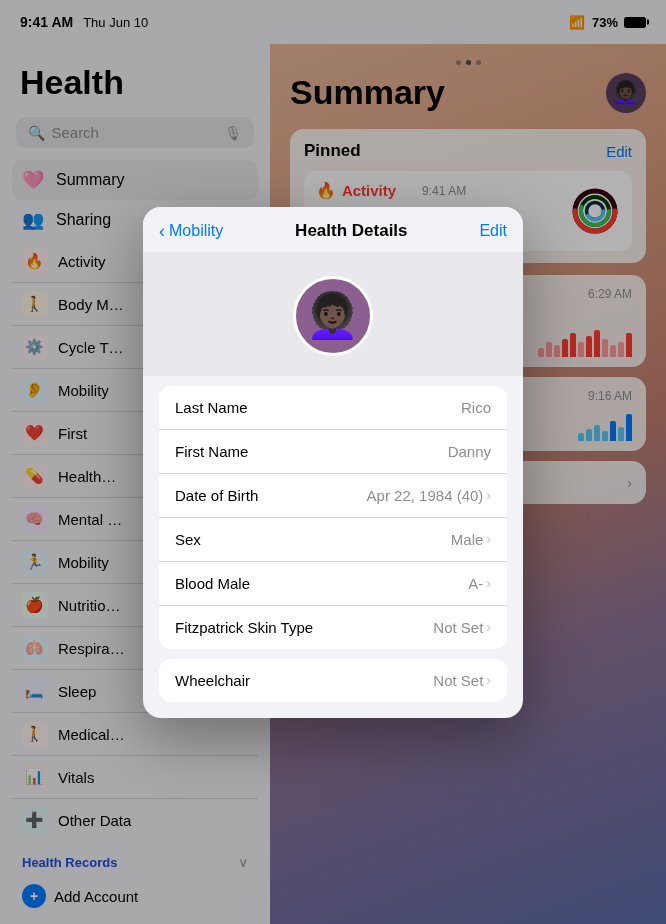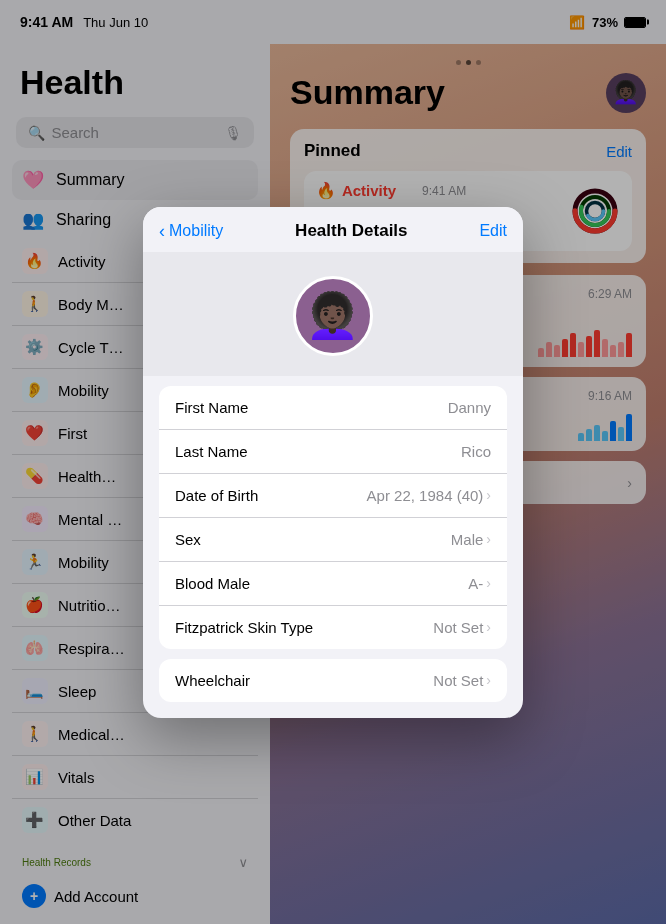--- a/index.html
+++ b/index.html
@@ -182,23 +182,23 @@
       margin-top: 4px;
     }
     .health-records-header {
       display: flex;
       align-items: center;
       justify-content: space-between;
       padding: 10px 10px 6px;
       cursor: pointer;
     }
     .hr-title {
-      font-size: 10px;
-      font-weight: 400;
-      color: #4d7c0f;
+      font-size: 13px;
+      font-weight: 700;
+      color: #1d4ed8;
     }
     .hr-chevron {
       color: #8e8e93;
       font-size: 13px;
     }
     .hr-item {
       display: flex;
       align-items: center;
       gap: 8px;
       padding: 8px 10px;
@@ -775,26 +775,26 @@
     </div>
 
     <div class="modal-avatar-section">
       <div class="modal-avatar">
         <span>👩🏿‍🦱</span>
       </div>
     </div>
 
     <div class="modal-fields">
       <div class="modal-field-row">
+        <span class="field-label">Last Name</span>
+        <span class="field-value">Rico</span>
+      </div>
+      <div class="modal-field-row">
         <span class="field-label">First Name</span>
         <span class="field-value">Danny</span>
-      </div>
-      <div class="modal-field-row">
-        <span class="field-label">Last Name</span>
-        <span class="field-value">Rico</span>
       </div>
       <div class="modal-field-row">
         <span class="field-label">Date of Birth</span>
         <span class="field-value">
           <span>Apr 22, 1984 (40)</span>
           <span class="field-chevron">›</span>
         </span>
       </div>
       <div class="modal-field-row">
         <span class="field-label">Sex</span>

